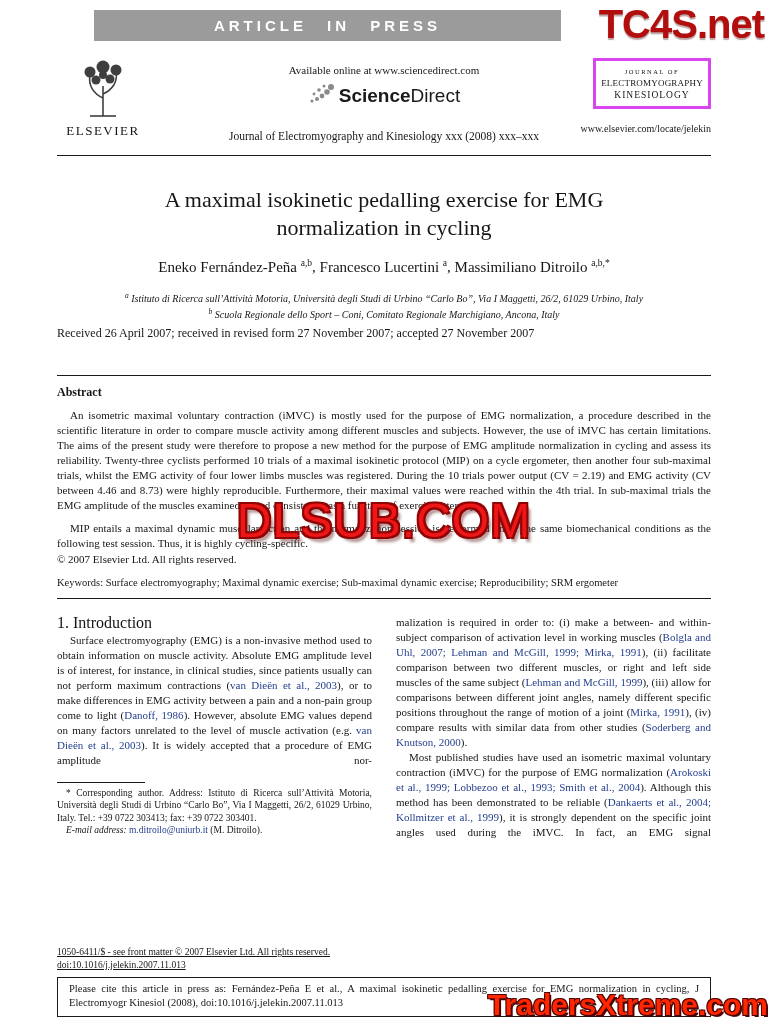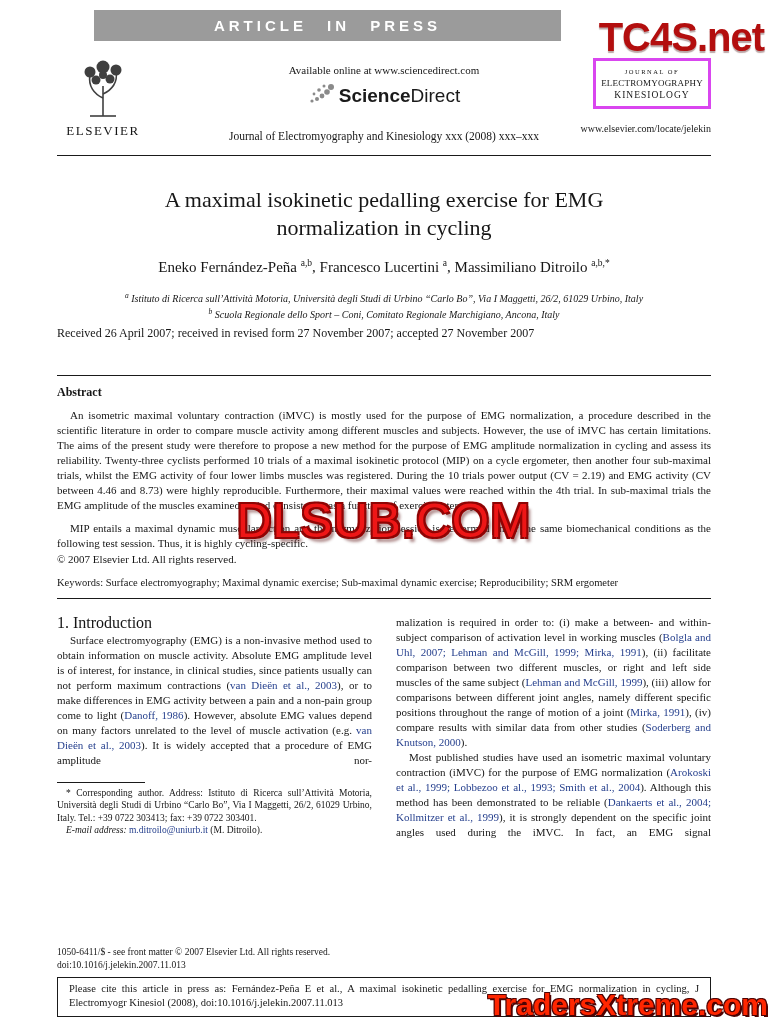--- a/index.html
+++ b/index.html
@@ -5,21 +5,21 @@
   html,body{margin:0;padding:0;background:#ffffff;}
   .page{position:relative;width:768px;height:1024px;background:#fff;overflow:hidden;
         font-family:"Liberation Serif","DejaVu Serif",serif;color:#161616;}
 
   
   .banner{position:absolute;top:10px;left:94px;width:467px;height:31px;background:#9b9b9b;
           color:#fff;font-family:"Liberation Sans",sans-serif;font-weight:bold;font-size:15px;
           letter-spacing:4px;word-spacing:12px;display:flex;align-items:center;justify-content:center;}
 
   
-  .wm-tc4s{position:absolute;top:14px;right:4px;font-family:"Liberation Sans",sans-serif;font-weight:900;
+  .wm-tc4s{position:absolute;top:1px;right:4px;font-family:"Liberation Sans",sans-serif;font-weight:900;
            font-size:40px;line-height:46px;color:#b30e0e;letter-spacing:-1px;
            text-shadow:0 2px 1px rgba(60,0,0,0.35);white-space:nowrap;}
   .wm-dlsub{position:absolute;top:108px;left:50%;transform:translateX(-50%);z-index:5;
             font-family:"Liberation Sans",sans-serif;font-weight:400;font-size:48px;letter-spacing:1px;
             color:#ee1616;white-space:nowrap;
             text-shadow:-2px -2px 0 #8f0404,2px -2px 0 #8f0404,-2px 2px 0 #8f0404,2px 2px 0 #8f0404,4px 5px 3px rgba(80,0,0,0.45);}
   .wm-traders{position:absolute;right:0;bottom:2px;z-index:6;font-family:"Liberation Sans",sans-serif;
               font-weight:900;font-size:30px;color:#ff2600;white-space:nowrap;
               text-shadow:-1px -1px 0 #4d0303,1px -1px 0 #4d0303,-1px 1px 0 #4d0303,2px 2px 0 #4d0303;}
 
@@ -67,21 +67,21 @@
   .cont{text-align-last:justify;}
 
   .footnote{margin-top:14px;font-size:9.5px;line-height:12.5px;text-align:justify;}
   .fn-rule{width:88px;border-top:1px solid #1a1a1a;margin-bottom:4px;}
   .fn-p{margin:0;text-indent:9px;}
   .fn-email{margin:0;text-indent:9px;}
   .fn-label{font-style:italic;}
   a.link{color:#27418e;text-decoration:none;}
   .cite{color:#27418e;}
 
-  .front{position:absolute;top:790px;left:0;font-size:9.5px;line-height:13px;}
+  .front{position:absolute;top:790px;left:0;font-size:9.5px;line-height:13px;text-decoration:underline;}
   .front div{margin:0;}
   .citebox{position:absolute;top:821px;left:0;width:630px;border:1px solid #1a1a1a;
            padding:4px 11px 6px;font-size:10.5px;line-height:14px;text-align:justify;}
 </style>
 </head>
 <body>
 
 <div class="page">
 
   <div class="banner">ARTICLE IN PRESS</div>

